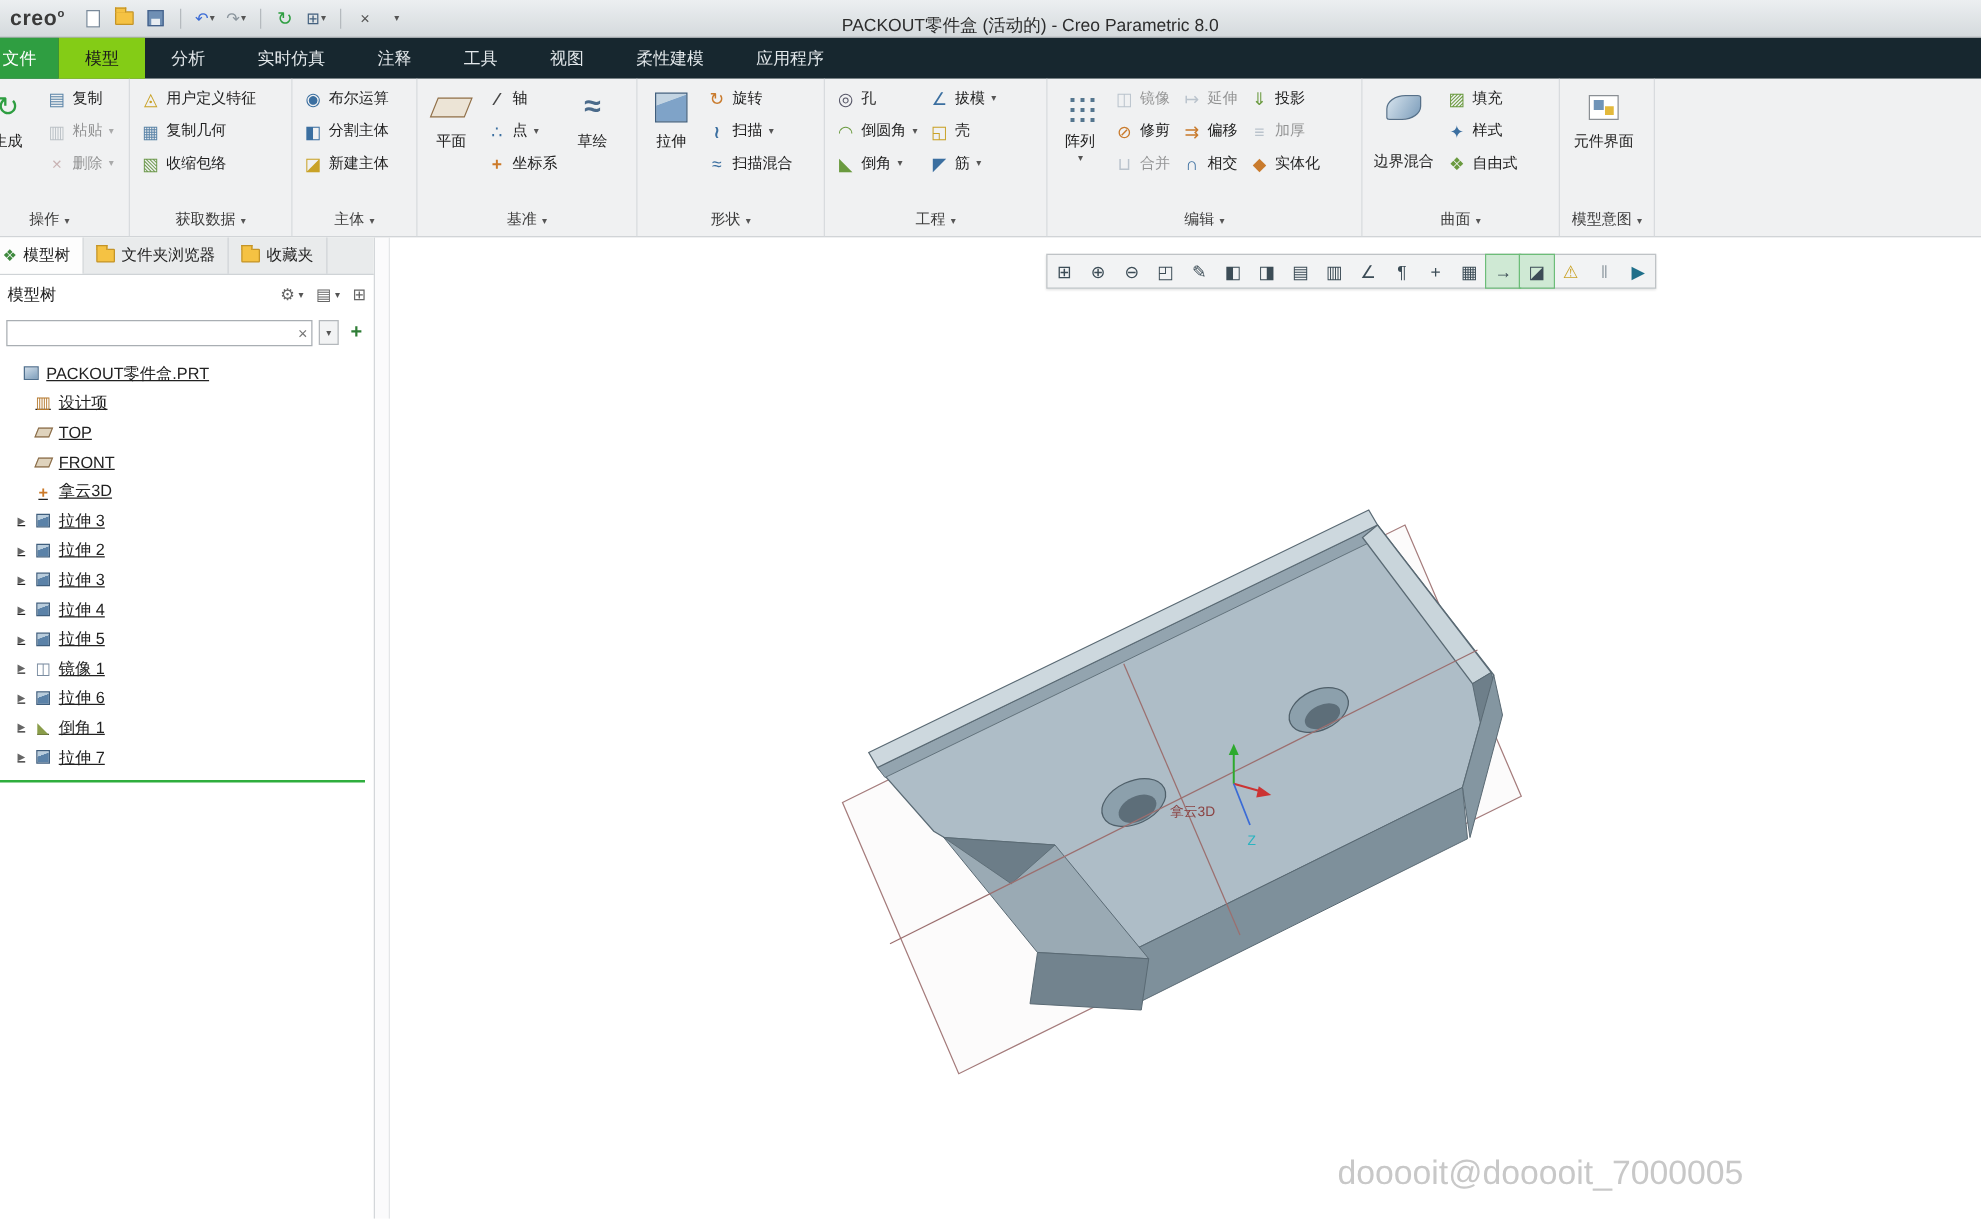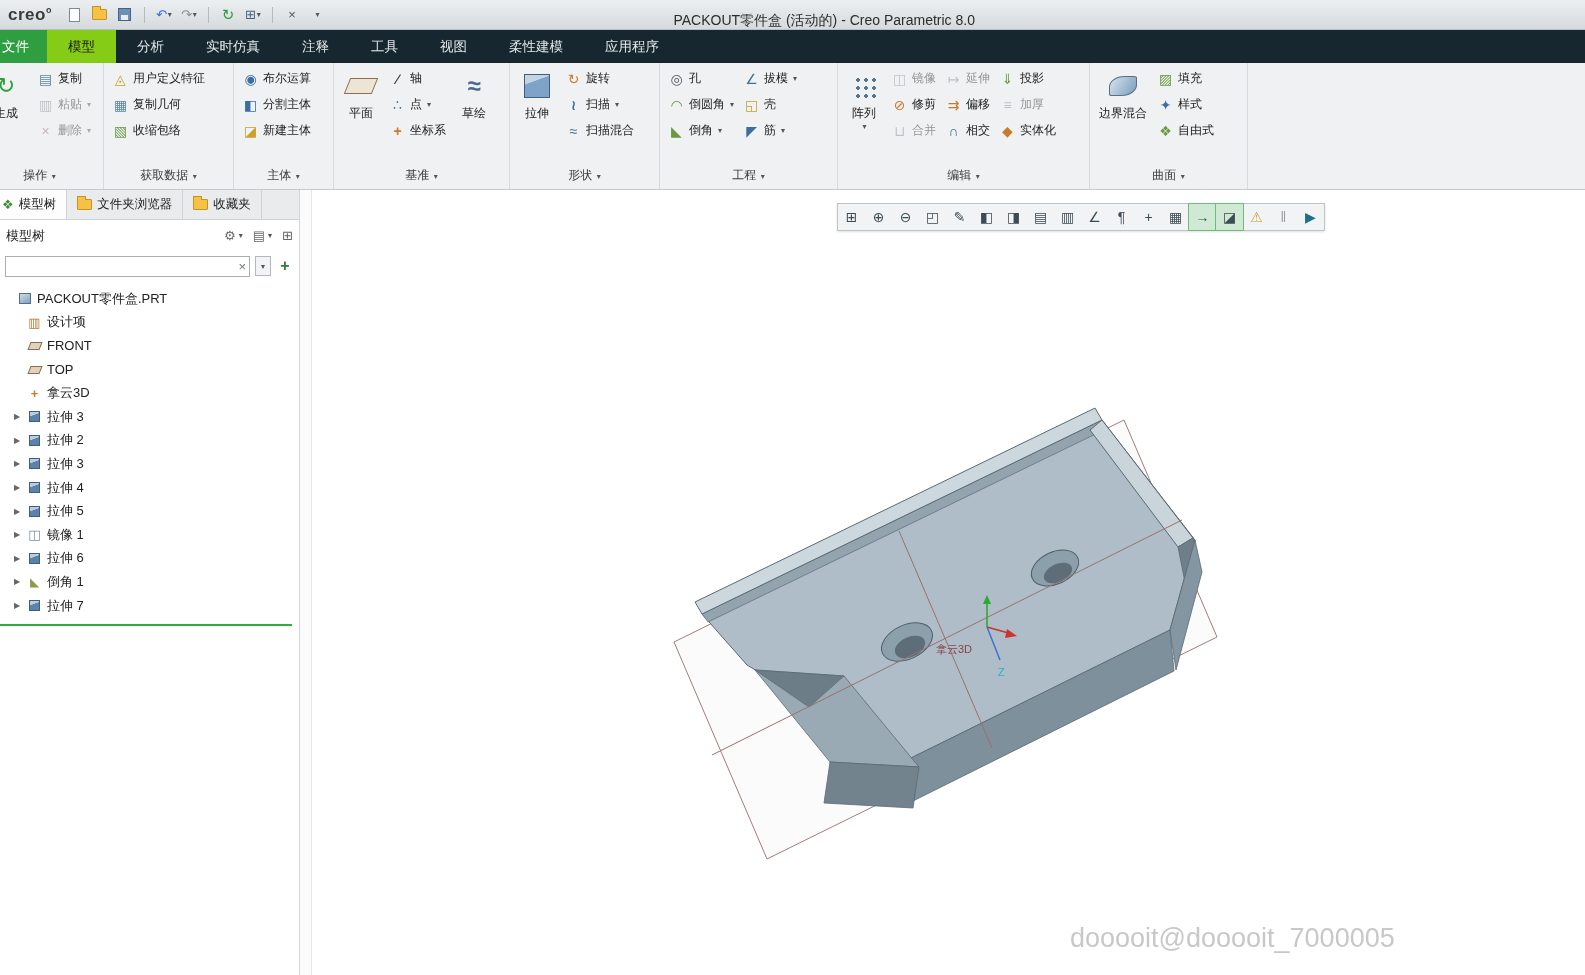--- a/index.html
+++ b/index.html
@@ -62,21 +62,21 @@
   .thead{height:31px;display:flex;align-items:center;padding:0 6px;gap:10px;}
   .thead .tt{font-size:13px;}
   .thead .sp{flex:1;}
   .thico{display:flex;align-items:center;gap:2px;color:#666;font-size:13px;cursor:default;}
   .srow{height:30px;display:flex;align-items:center;gap:5px;padding:0 5px;}
   .sbox{flex:1;position:relative;display:flex;align-items:center;}
   .sbox input{width:100%;height:21px;border:1px solid #a9aeb3;padding:0 18px 0 5px;font-size:12px;outline:none;}
   .sclear{position:absolute;right:4px;color:#777;font-size:13px;cursor:default;}
   .sdd{width:16px;height:20px;border:1px solid #b4b8bc;background:#f2f3f4;display:flex;align-items:center;justify-content:center;font-size:8px;color:#555;cursor:default;}
   .splus{width:18px;height:20px;display:flex;align-items:center;justify-content:center;color:#2f7d36;font-weight:bold;font-size:16px;cursor:default;}
-  .tree{flex:1;padding-top:6px;overflow:hidden;}
+  .tree{flex:1;padding-top:6px;overflow:hidden;text-decoration:underline;}
   .titem{display:flex;align-items:center;height:23.6px;padding-left:4px;cursor:default;white-space:nowrap;}
   .titem.child{padding-left:14px;}
   .exp{width:12px;font-size:8px;color:#666;flex:none;}
   .noexp{width:12px;flex:none;}
   .tic{width:17px;height:15px;display:inline-flex;align-items:center;justify-content:center;margin-right:4px;flex:none;font-size:12px;}
   .ti-part{width:12px;height:11px;background:linear-gradient(150deg,#cfdce8,#7fa0bd);border:1px solid #4f6f8d;}
   .ti-design{color:#b5792f;font-size:13px;}
   .ti-plane{width:12px;height:8px;transform:skewX(-22deg);background:#dfd3bd;border:1px solid #8a6d4a;}
   .ti-csys{color:#cc7a29;font-weight:bold;font-size:13px;}
   .ti-ext{width:11px;height:11px;background:linear-gradient(160deg,#b9cddd 35%,#5b82a8 37%);border:1px solid #3f5e7d;}
@@ -354,21 +354,21 @@
             <span class="ic" style="color:#c97b2d;">◆</span>
             <span>实体化</span>
           </div>
       </div>
     </div>
     <div class="rlabel"><span>编辑</span> <span class="dd">▾</span></div>
   </div>
 
   <div class="rgroup" style="width:158px;">
     <div class="rbody">
-      <div class="bigbtn" style="width:56px;">
+      <div class="bigbtn" style="width:56px;gap:16px;">
         <span class="bigic">
             <span class="bi-bblend"></span>
           </span>
         <span class="blabel">边界混合</span>
       </div>
       <div class="smcol">
         <div class="smbtn">
             <span class="ic" style="color:#6a9a3f;">▨</span>
             <span>填充</span>
           </div>
@@ -378,20 +378,31 @@
           </div>
         <div class="smbtn">
             <span class="ic" style="color:#6a9a3f;">❖</span>
             <span>自由式</span>
           </div>
       </div>
     </div>
     <div class="rlabel"><span>曲面</span> <span class="dd">▾</span></div>
   </div>
 
+  <div class="rgroup" style="width:76px;">
+    <div class="rbody">
+      <div class="bigbtn" style="width:60px;">
+        <span class="bigic">
+            <span class="bi-cintf"></span>
+          </span>
+        <span class="blabel">元件界面</span>
+      </div>
+    </div>
+    <div class="rlabel"><span>模型意图</span> <span class="dd">▾</span></div>
+  </div>
 
   <div style="flex:1;"></div>
 </div>
 
 <div class="main">
 
   <div class="left">
     <div class="ptabs">
       <div class="ptab active">
         <span class="ti-tree">❖</span>
@@ -435,28 +446,28 @@
       <div class="titem child">
           <span class="noexp"></span>
           <span class="tic ti-design">▥</span>
           <span>设计项</span>
         </div>
       <div class="titem child">
           <span class="noexp"></span>
           <span class="tic">
             <span class="ti-plane"></span>
           </span>
+          <span>TOP</span>
+        </div>
+      <div class="titem child">
+          <span class="noexp"></span>
+          <span class="tic">
+            <span class="ti-plane"></span>
+          </span>
           <span>FRONT</span>
-        </div>
-      <div class="titem child">
-          <span class="noexp"></span>
-          <span class="tic">
-            <span class="ti-plane"></span>
-          </span>
-          <span>TOP</span>
         </div>
       <div class="titem child">
           <span class="noexp"></span>
           <span class="tic ti-csys">+</span>
           <span>拿云3D</span>
         </div>
       <div class="titem child">
           <span class="exp">▶</span>
           <span class="tic">
             <span class="ti-ext"></span>

